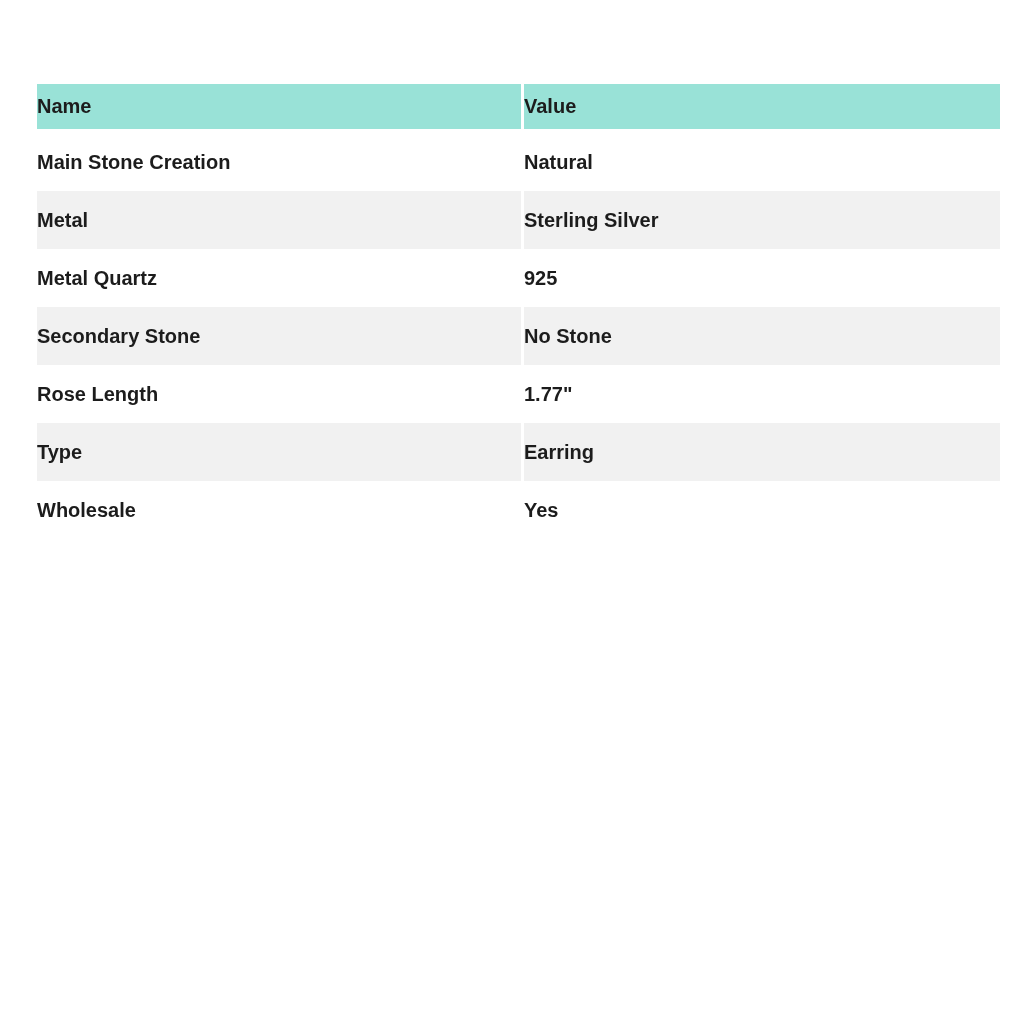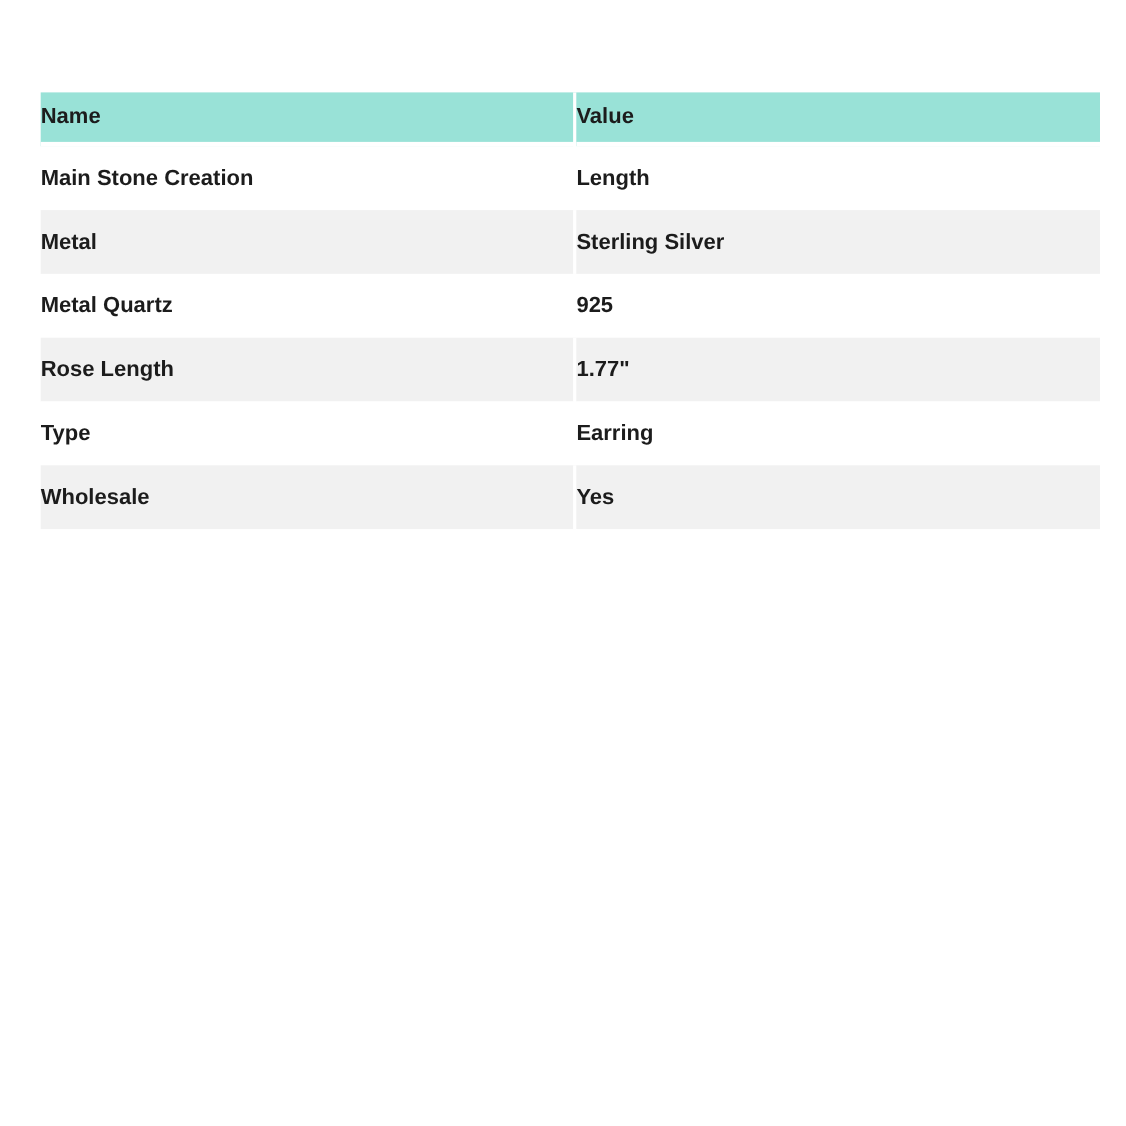--- a/index.html
+++ b/index.html
@@ -74,29 +74,33 @@
   <table class="spec-table">
     <thead>
       <tr>
         <th class="col-name">Name</th>
         <th class="col-value">Value</th>
       </tr>
     </thead>
     <tbody>
       <tr>
         <td class="col-name">Main Stone Creation</td>
-        <td class="col-value">Length</td>
+        <td class="col-value">Natural</td>
       </tr>
       <tr>
         <td class="col-name">Metal</td>
         <td class="col-value">Sterling Silver</td>
       </tr>
       <tr>
         <td class="col-name">Metal Quartz</td>
         <td class="col-value">925</td>
+      </tr>
+      <tr>
+        <td class="col-name">Secondary Stone</td>
+        <td class="col-value">No Stone</td>
       </tr>
       <tr>
         <td class="col-name">Rose Length</td>
         <td class="col-value">1.77"</td>
       </tr>
       <tr>
         <td class="col-name">Type</td>
         <td class="col-value">Earring</td>
       </tr>
       <tr>

